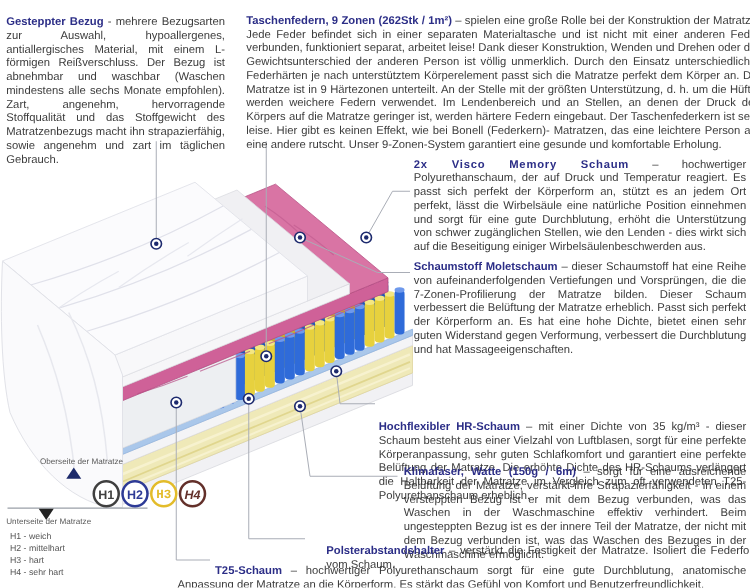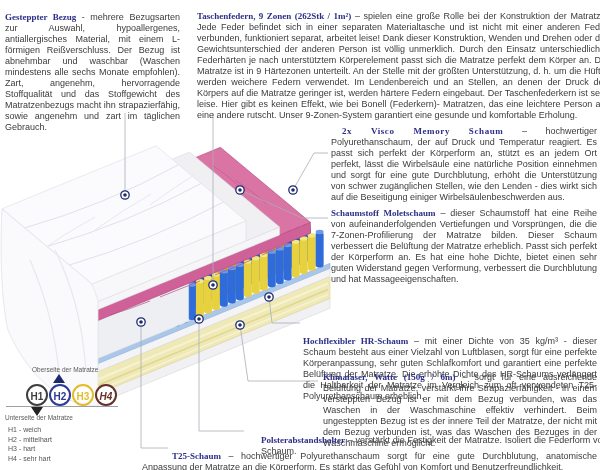--- a/index.html
+++ b/index.html
@@ -2,34 +2,34 @@
 <html><head>
 <meta charset="utf-8">
 <style>
   html,body{margin:0;padding:0;}
   body{
     width:600px;height:470px;position:relative;overflow:hidden;
     background:#ffffff;color:#3b3b3b;
     font-family:"Liberation Sans",sans-serif;
   }
   .blk{position:absolute;text-align:justify;font-size:9px;line-height:11px;hyphens:none;}
-  .blk b{color:#2c2e87;font-family:Liberation Serif, serif;}
-  .ls{letter-spacing:0.6px;margin-left:11px;}
+  .blk b{color:#2c2e87;}
+  .ls{letter-spacing:0.6px;}
   #illu{position:absolute;left:0;top:0;width:600px;height:470px;pointer-events:none;}
   
   #legend{position:absolute;left:0;top:355px;width:160px;height:115px;font-size:7px;}
   .lg-small{position:absolute;color:#5a5a5a;font-size:6.5px;white-space:nowrap;}
   .tri-up{position:absolute;width:0;height:0;border-left:6px solid transparent;
           border-right:6px solid transparent;border-bottom:9px solid #1c2a6b;}
   .tri-down{position:absolute;width:0;height:0;border-left:6px solid transparent;
           border-right:6px solid transparent;border-top:9px solid #222222;}
   .lg-line{position:absolute;left:6px;top:51px;width:112px;height:1px;background:#9aa0a8;}
   .zc{position:absolute;top:29px;width:22px;height:22px;border:2.5px solid #444;
       border-radius:50%;background:#fff;text-align:center;line-height:22px;
-      font-weight:bold;font-size:10px;box-sizing:border-box;}
+      font-weight:bold;font-size:10px;box-sizing:border-box;margin-left:48px;}
   .zlist{position:absolute;left:8px;top:70px;line-height:9.5px;color:#555;}
 </style>
 </head>
 <body>
 
 <svg id="illu" viewBox="0 0 600 470" aria-hidden="true">
 
   <g>
     <polygon points="92,396 330,298.3 330,308.3 92,406" fill="#f1f1f4" stroke="#d6d7dc" stroke-width="0.6"></polygon>
     <polygon points="92,374 330,276.3 330,298.3 92,396" fill="#efe9b8" stroke="#ddd39a" stroke-width="0.6"></polygon>
@@ -233,21 +233,21 @@
   <b>T25-Schaum</b>
   <span>– hochwertiger Polyurethanschaum sorgt für eine gute Durchblutung, anatomische Anpassung der Matratze an die Körperform. Es stärkt das Gefühl von Komfort und Benutzerfreundlichkeit.</span>
 </p>
 
 <div id="legend">
   <div class="lg-small" style="left:32px;top:11px;">Oberseite der Matratze</div>
   <div class="tri-up" style="left:53px;top:19px;"></div>
   <div class="lg-line"></div>
   <div class="zc" style="left: 26px; border-color: rgb(63, 63, 63); color: rgb(63, 63, 63);"><span>H1</span></div>
   <div class="zc" style="left: 49px; border-color: rgb(45, 58, 150); color: rgb(45, 58, 150);"><span>H2</span></div>
-  <div class="zc" style="left: 72px; border-color: rgb(227, 188, 42); color: rgb(227, 188, 42);"><span>H3</span></div>
+  <div class="zc" style="left: 72px; border-color: rgb(227, 188, 42); color: rgb(227, 188, 42); font-family: Liberation Mono, monospace;"><span>H3</span></div>
   <div class="zc" style="left: 95px; border-color: rgb(99, 48, 42); color: rgb(99, 48, 42); font-style: italic;"><span>H4</span></div>
   <div class="tri-down" style="left:31px;top:52px;"></div>
   <div class="lg-small" style="left:5px;top:59px;">Unterseite der Matratze</div>
   <div class="zlist">
     <div>H1 - weich</div>
     <div>H2 - mittelhart</div>
     <div>H3 - hart</div>
     <div>H4 - sehr hart</div>
   </div>
 </div>

